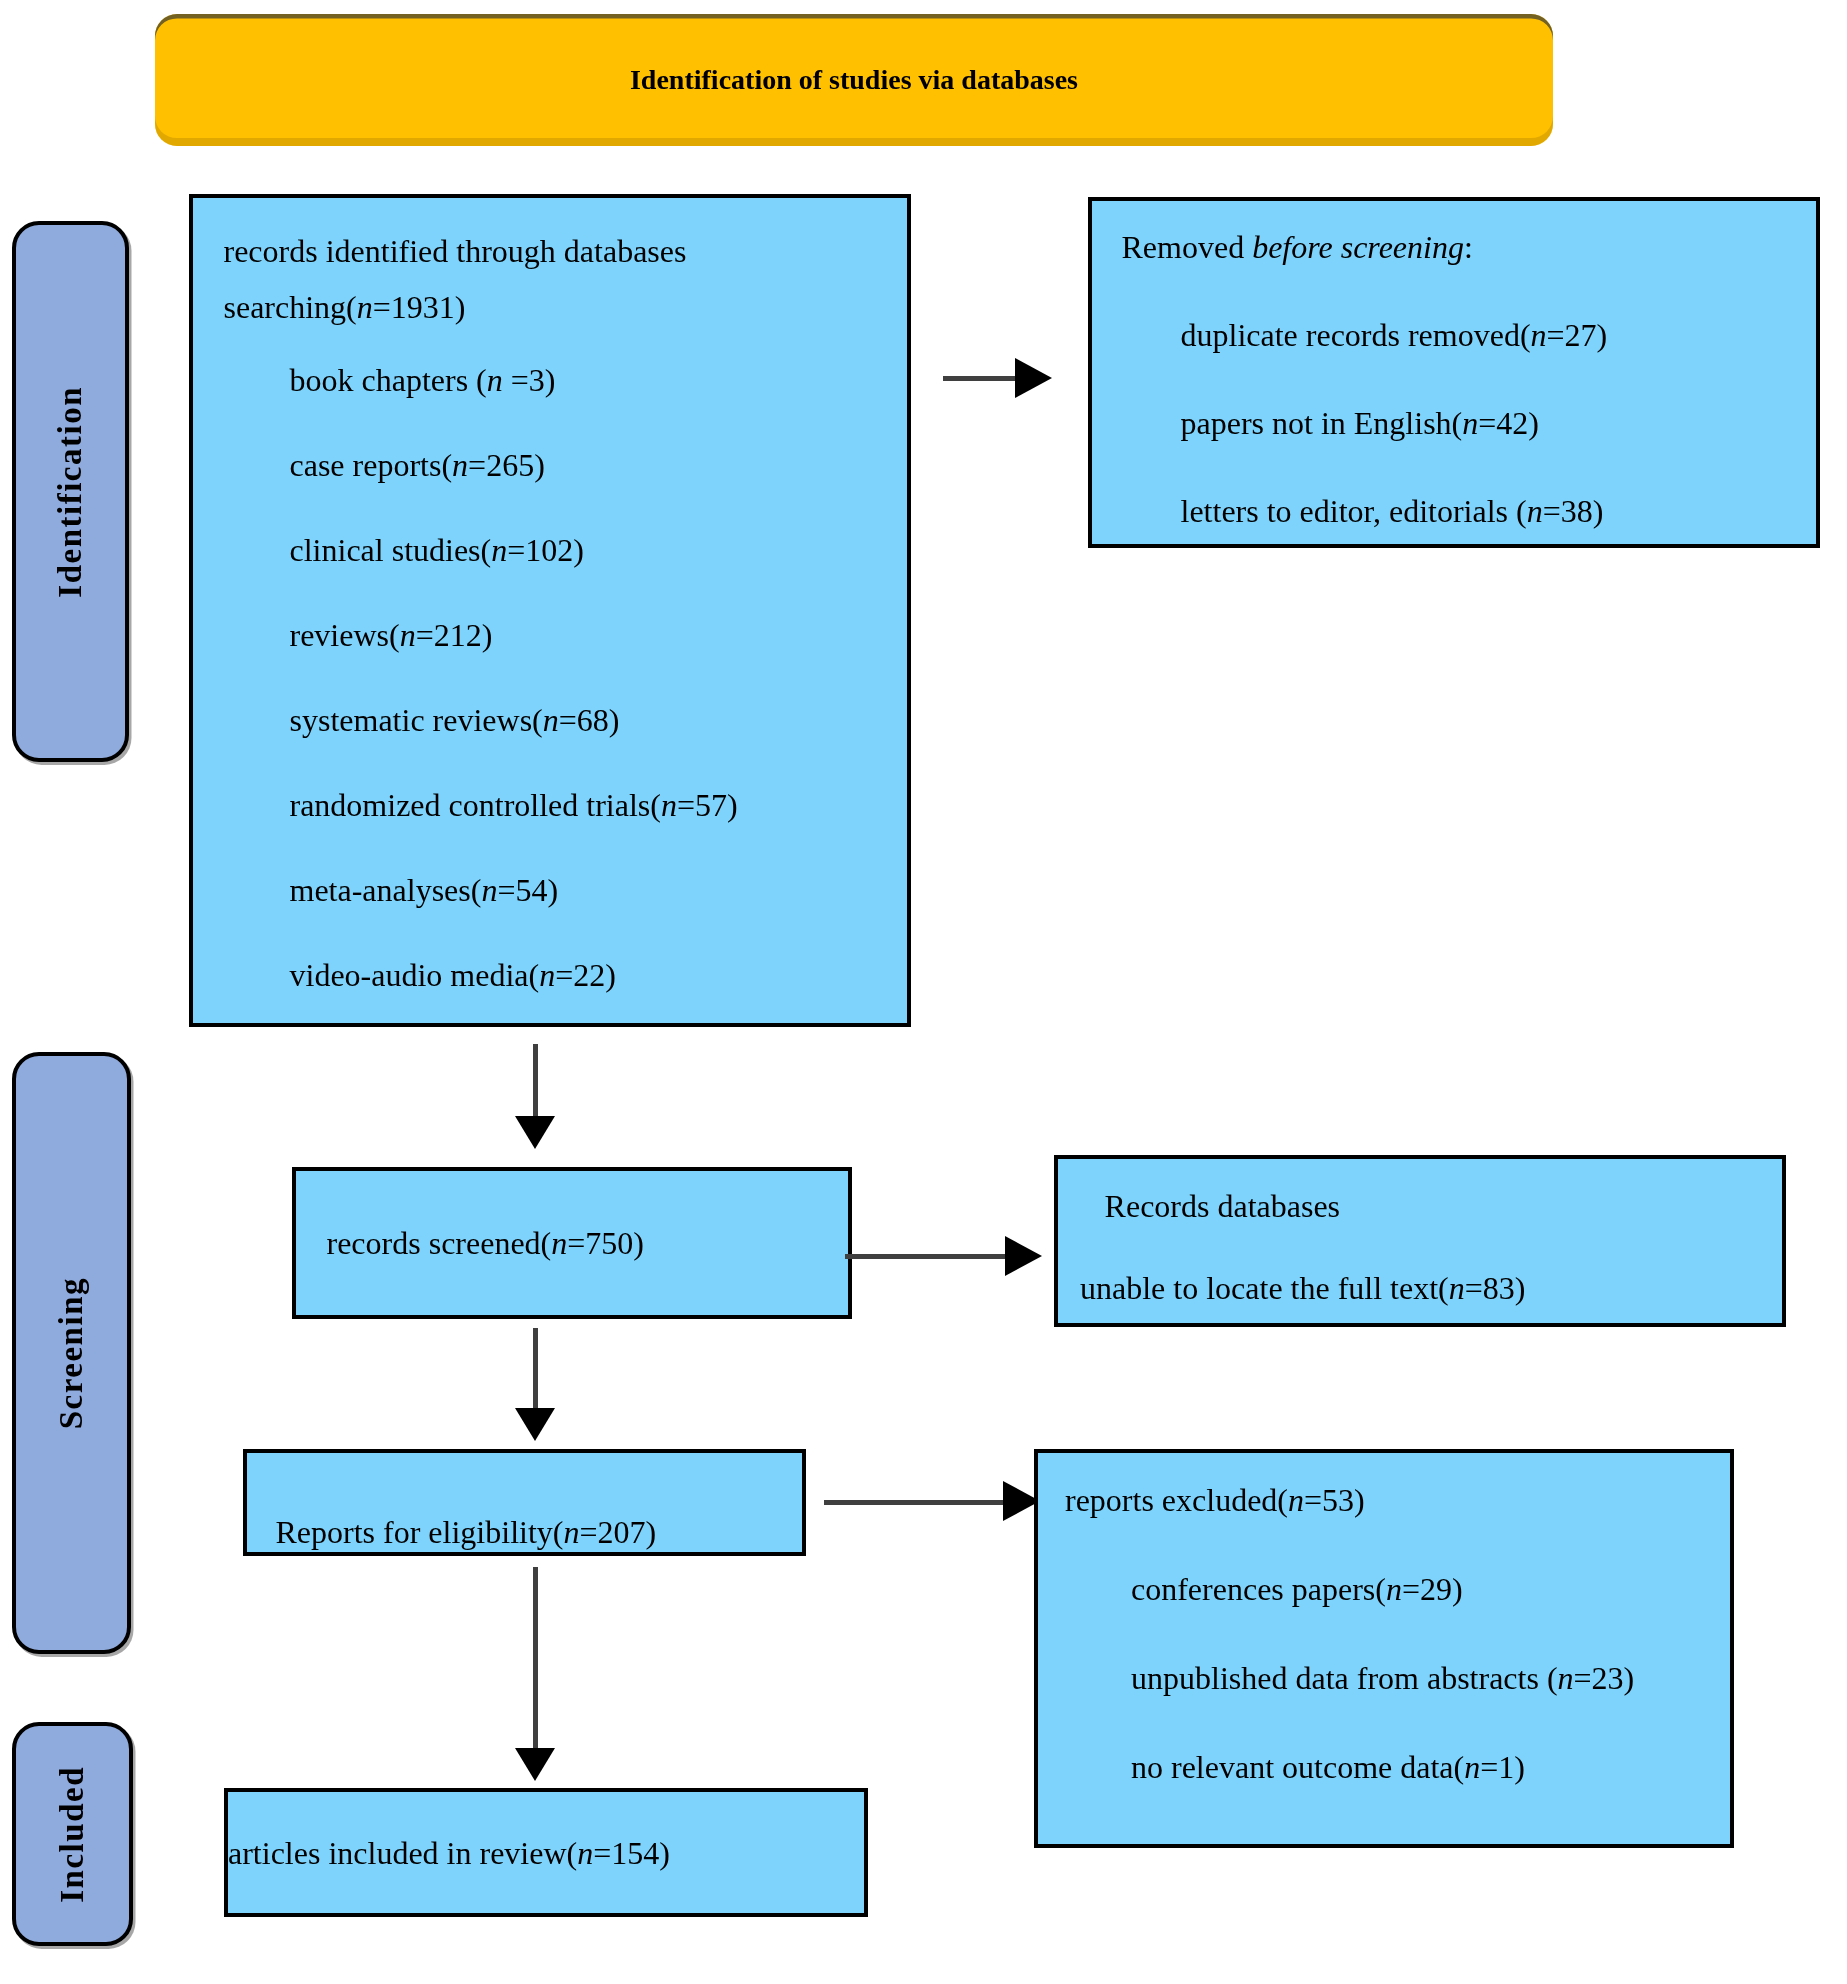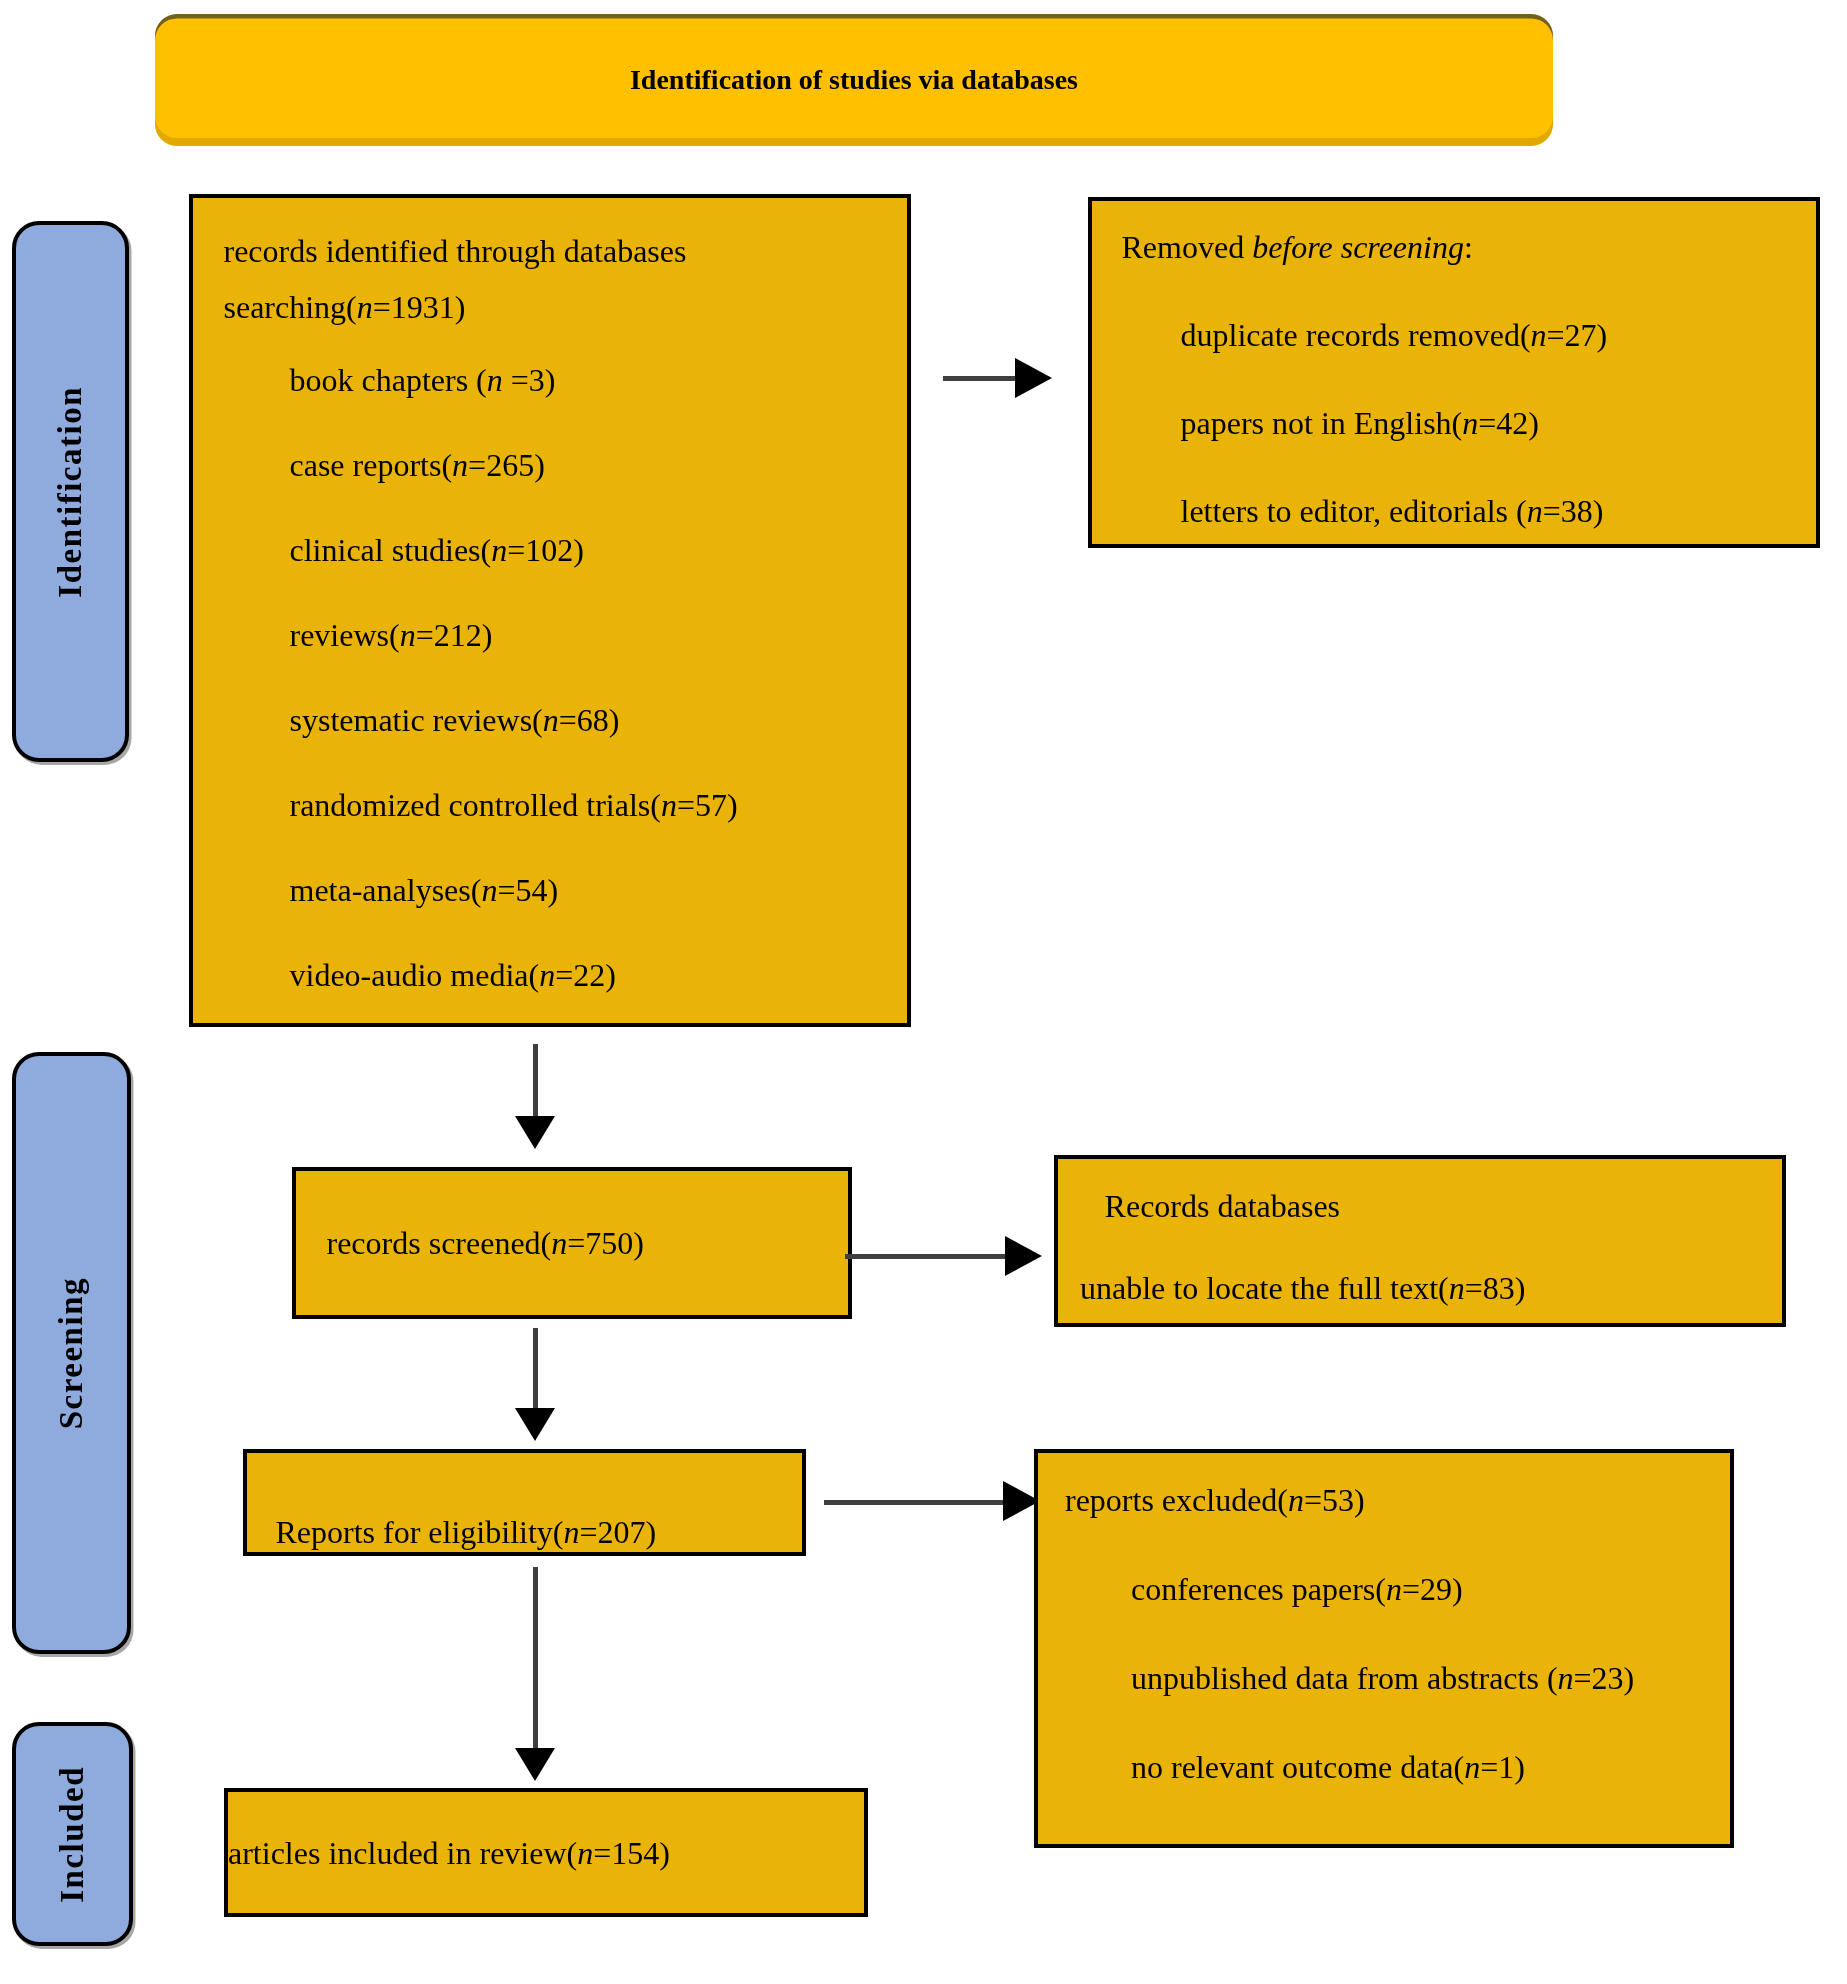--- a/index.html
+++ b/index.html
@@ -42,21 +42,21 @@
     font-weight:bold; font-size:33px; letter-spacing:1.5px;
     white-space:nowrap;
   }
   #stage-identification { left:12.3px; top:221px;  width:117px; height:541px; }
   #stage-screening      { left:12.3px; top:1052px; width:119px; height:602px; }
   #stage-included       { left:12.3px; top:1722px; width:121px; height:224px; }
 
   
   .fbox {
     position:absolute;
-    background:#eab308;
+    background:#7dd3fc;
     border:4.9px solid var(--border);
     font-size:32px;
     line-height:1.25;
   }
   #box-identified { left:189px; top:194px; width:722px; height:833px; padding:24.6px 19.7px 0 30.5px; }
   #box-identified .heading { max-width:609px; line-height:1.75; }
   #box-identified .sub-list { margin-top:25.5px; }
   #box-identified .sub-item { padding-left:66px; margin-bottom:45px; white-space:nowrap; }
 
   #box-removed { left:1088px; top:197px; width:732px; height:351px; padding:25.5px 14.7px 0 29.5px; }

